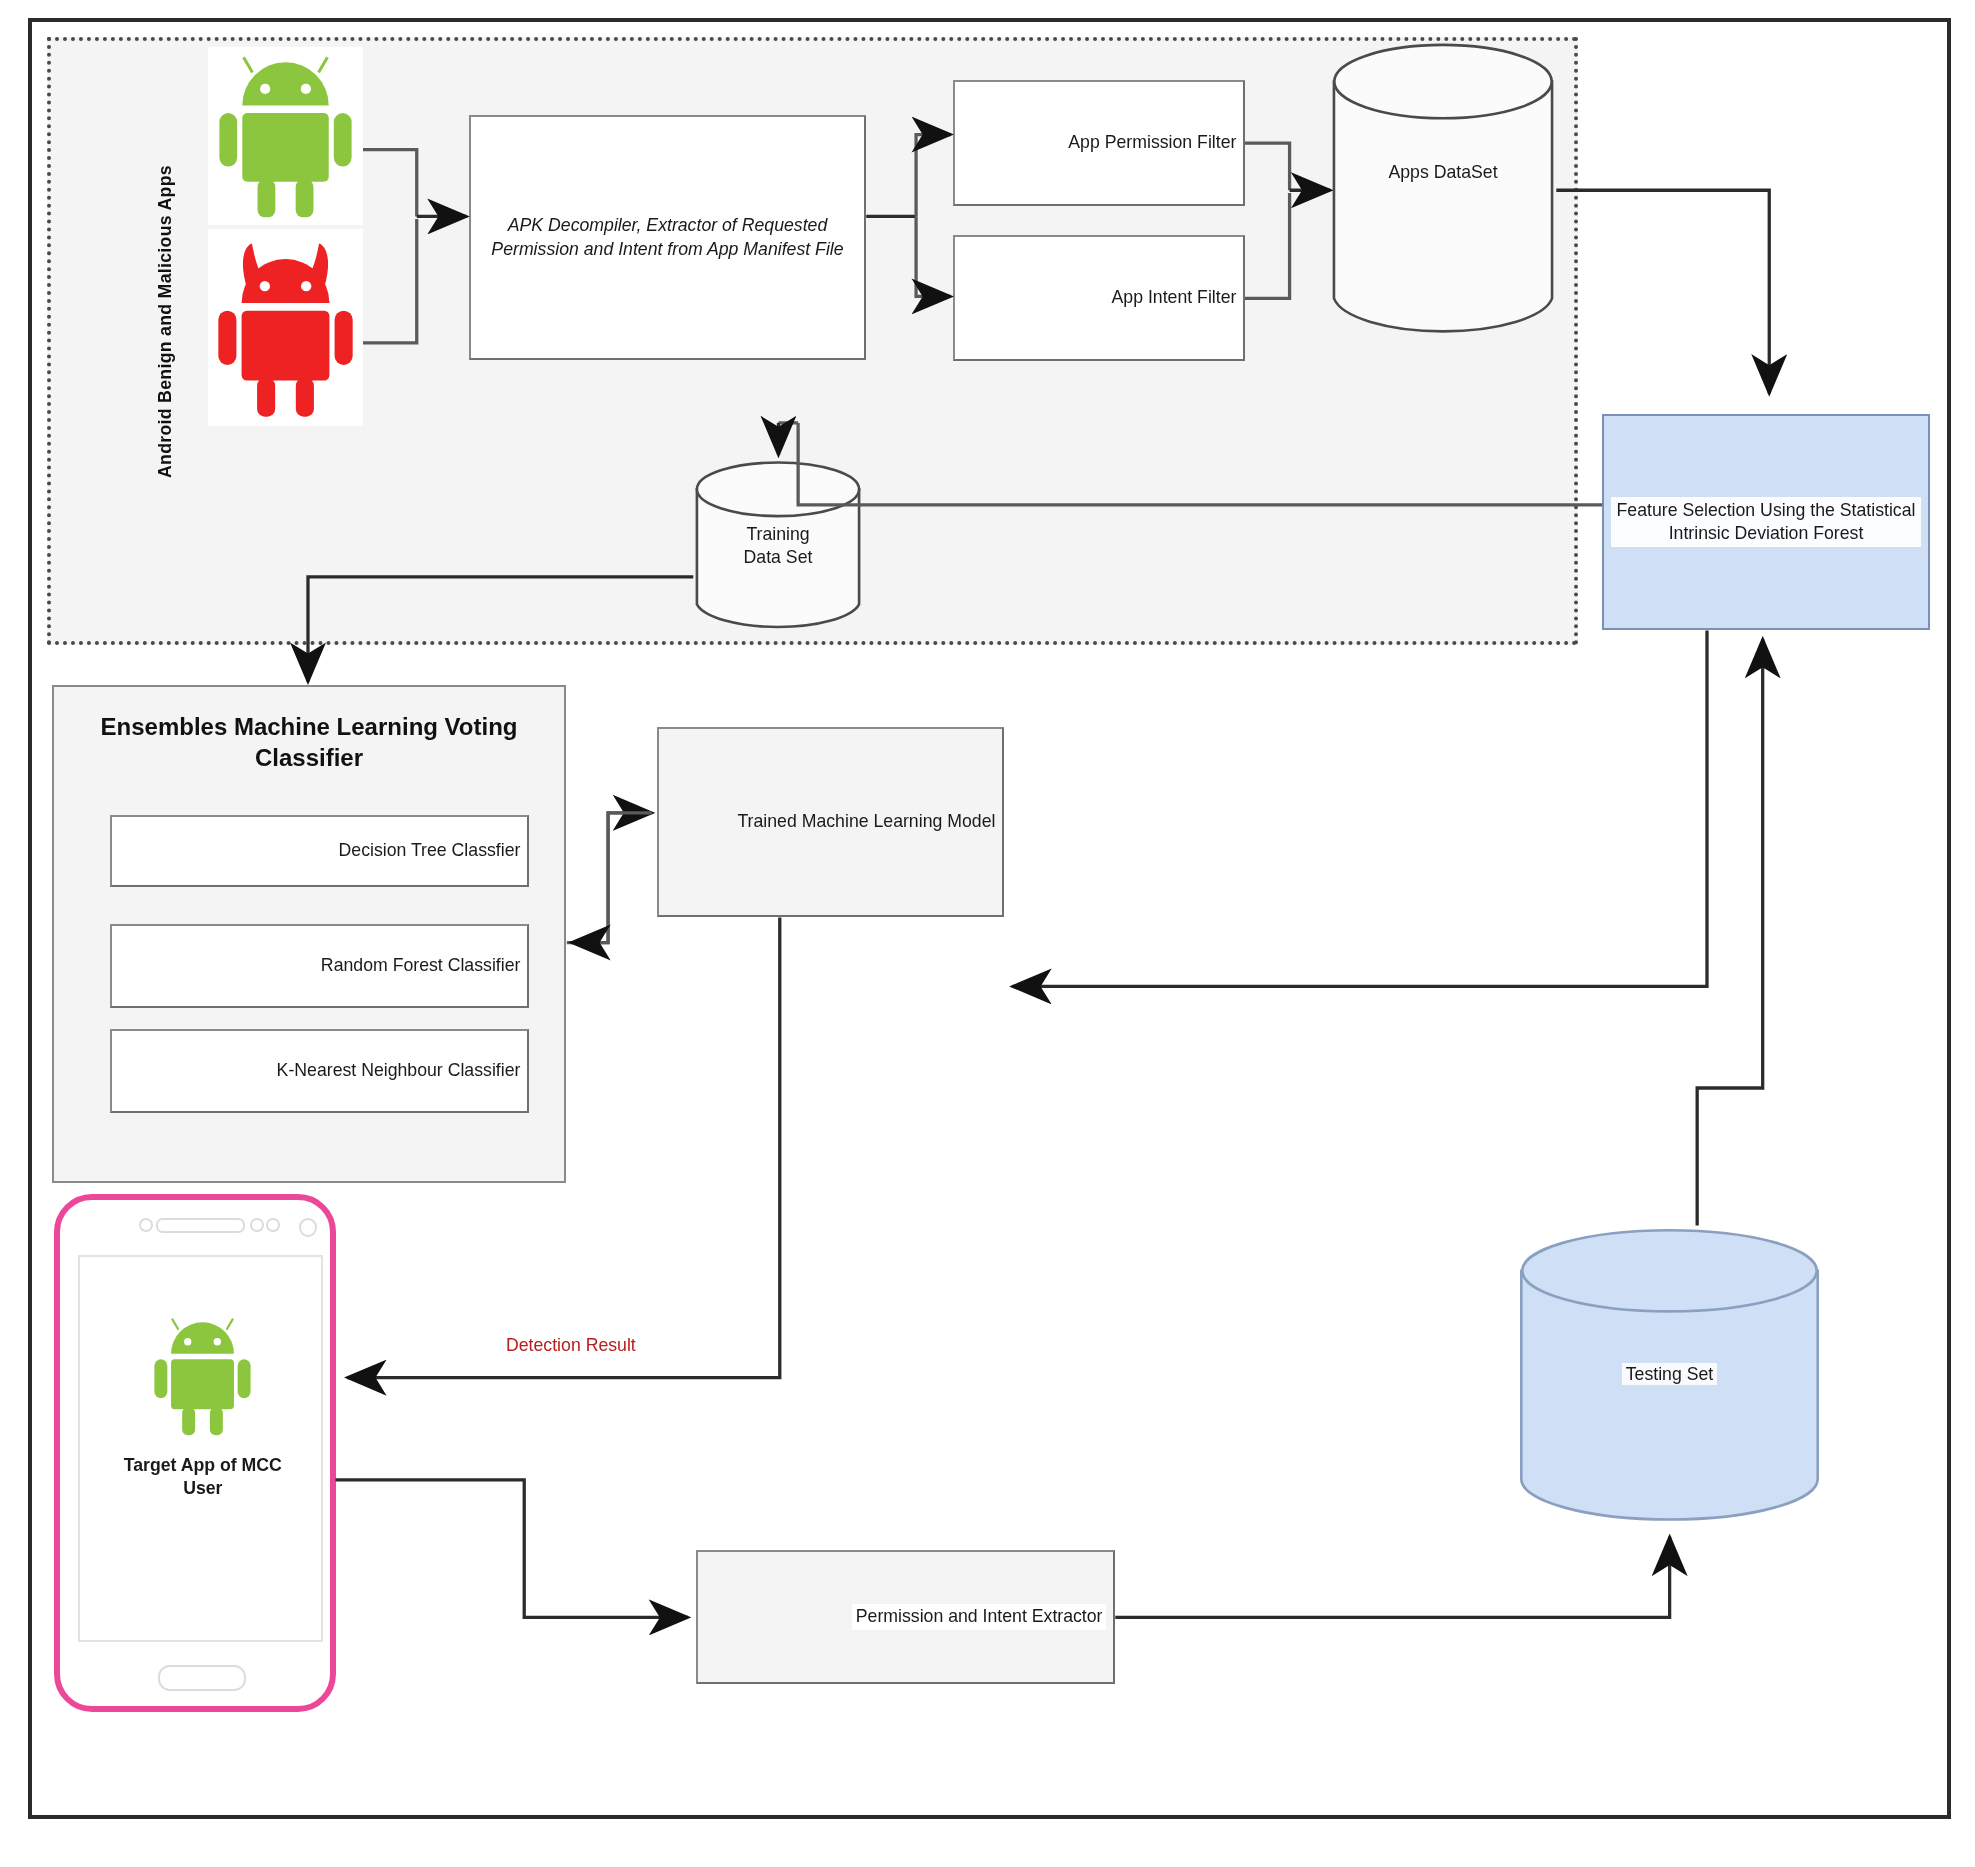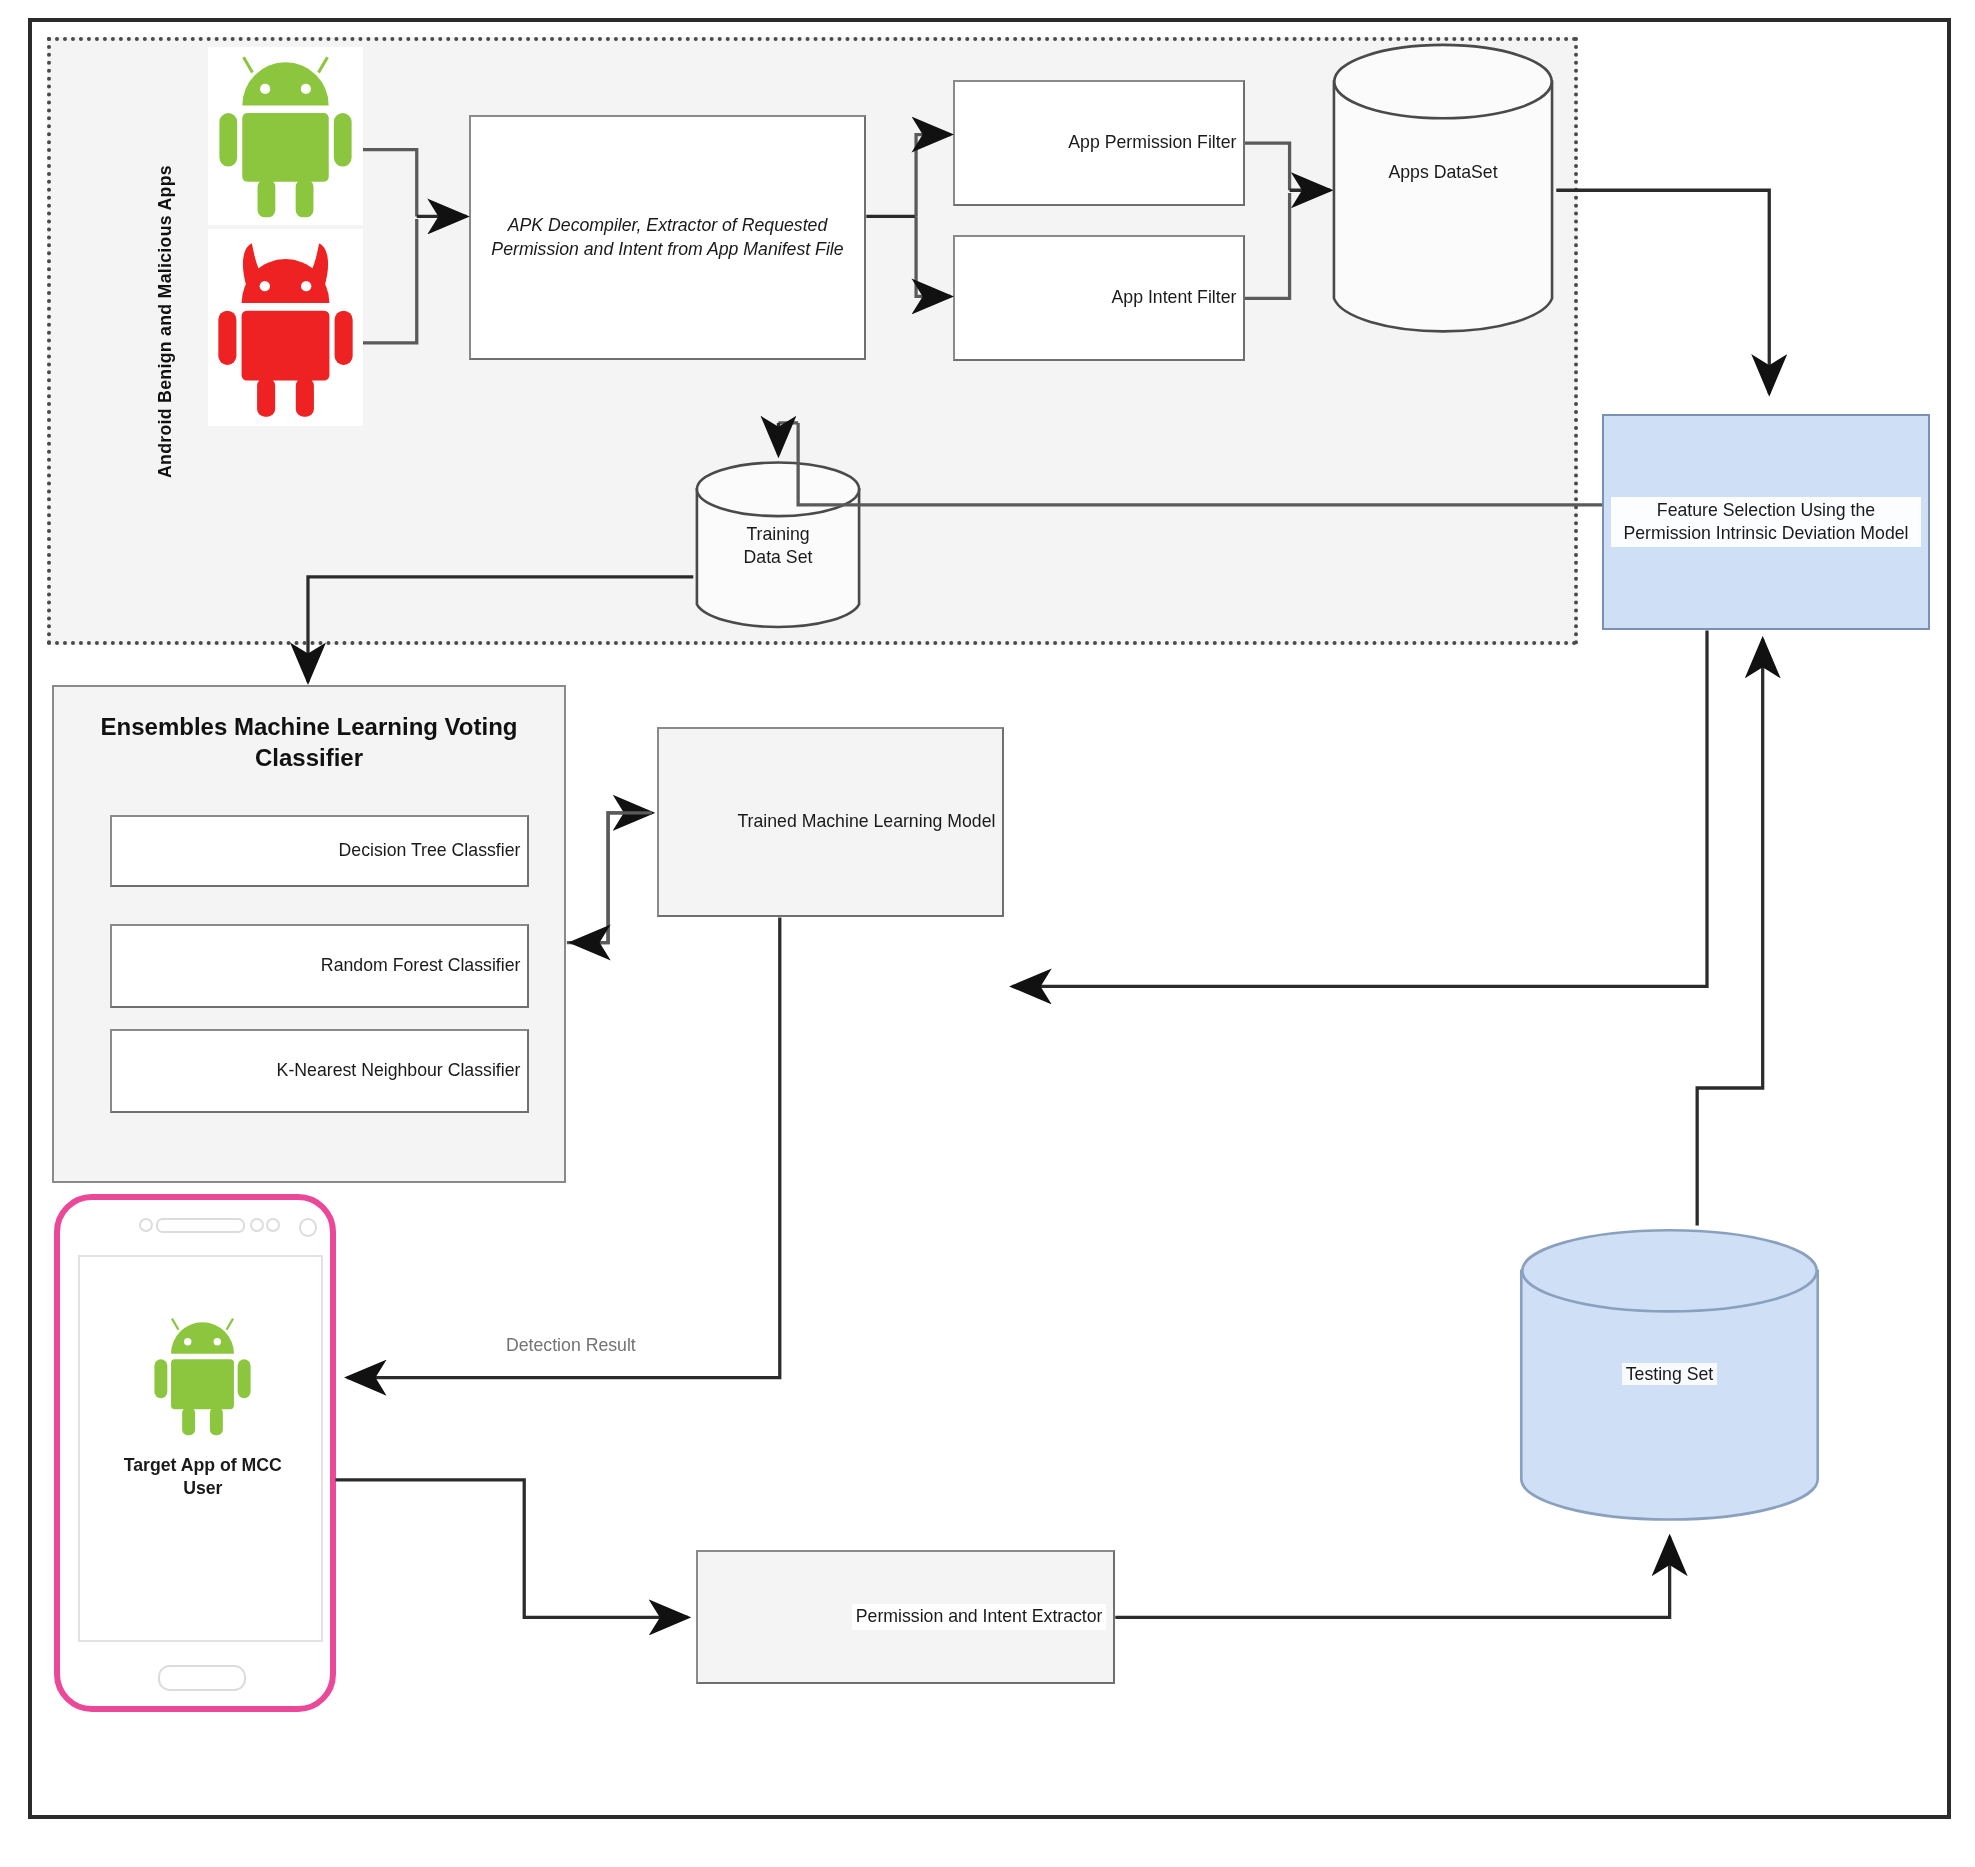--- a/index.html
+++ b/index.html
@@ -36,21 +36,21 @@
 
   .phone{position:absolute;box-sizing:border-box;background:#ffffff;
          border:6px solid #ec4899;border-radius:38px;}
   .phone-screen{position:absolute;box-sizing:border-box;background:#ffffff;
                 border:2px solid #e2e2e2;}
   .phone-speaker{position:absolute;background:#ffffff;border:2px solid #dcdcdc;border-radius:6.6px;}
   .phone-dot{position:absolute;border:2px solid #dcdcdc;border-radius:50%;background:#fff;}
   .phone-home{position:absolute;border:2px solid #dcdcdc;border-radius:11.8px;background:#fff;}
 
   .droid-tile{position:absolute;background:#ffffff;}
-  .conn-label{position:absolute;font-size:17.7px;color:#737373;white-space:nowrap;}
+  .conn-label{position:absolute;font-size:17.7px;color:#b91c1c;white-space:nowrap;}
 </style>
 </head>
 <body>
 
 <div id="canvas">
 
   <div class="outer-frame"></div>
 
   <div class="dotted-region"></div>
 
@@ -117,21 +117,21 @@
       <path d="M6 46 L6 222 A126 42 0 0 0 254 222 L254 46 Z" fill="#fbfbfb" stroke="#4a4a4a" stroke-width="4"></path>
       <ellipse cx="130" cy="46" rx="124" ry="41" fill="#fbfbfb" stroke="#4a4a4a" stroke-width="4"></ellipse>
     </svg>
     <div style="position:absolute;left:0;top:64px;width:170px;text-align:center;font-size:17.7px;line-height:1.3;color:#1a1a1a;">
       <div>Training</div>
       <div>Data Set</div>
     </div>
   </div>
 
   <div class="box bluefill" style="left:1602px;top:414px;width:328px;height:216px;">
-    <span class="band">Feature Selection Using the Permission Intrinsic Deviation Model</span>
+    <span class="band">Feature Selection Using the Statistical Intrinsic Deviation Forest</span>
   </div>
 
   <div class="panel" style="left:52px;top:685px;width:514px;height:498px;">
     <div class="panel-title" style="top:23.6px;">Ensembles Machine Learning Voting Classifier</div>
   </div>
 
   <div class="box" style="left:110px;top:815px;width:419px;height:72px;">
     <span>Decision Tree Classfier</span>
   </div>
   <div class="box" style="left:110px;top:924px;width:419px;height:84px;">

